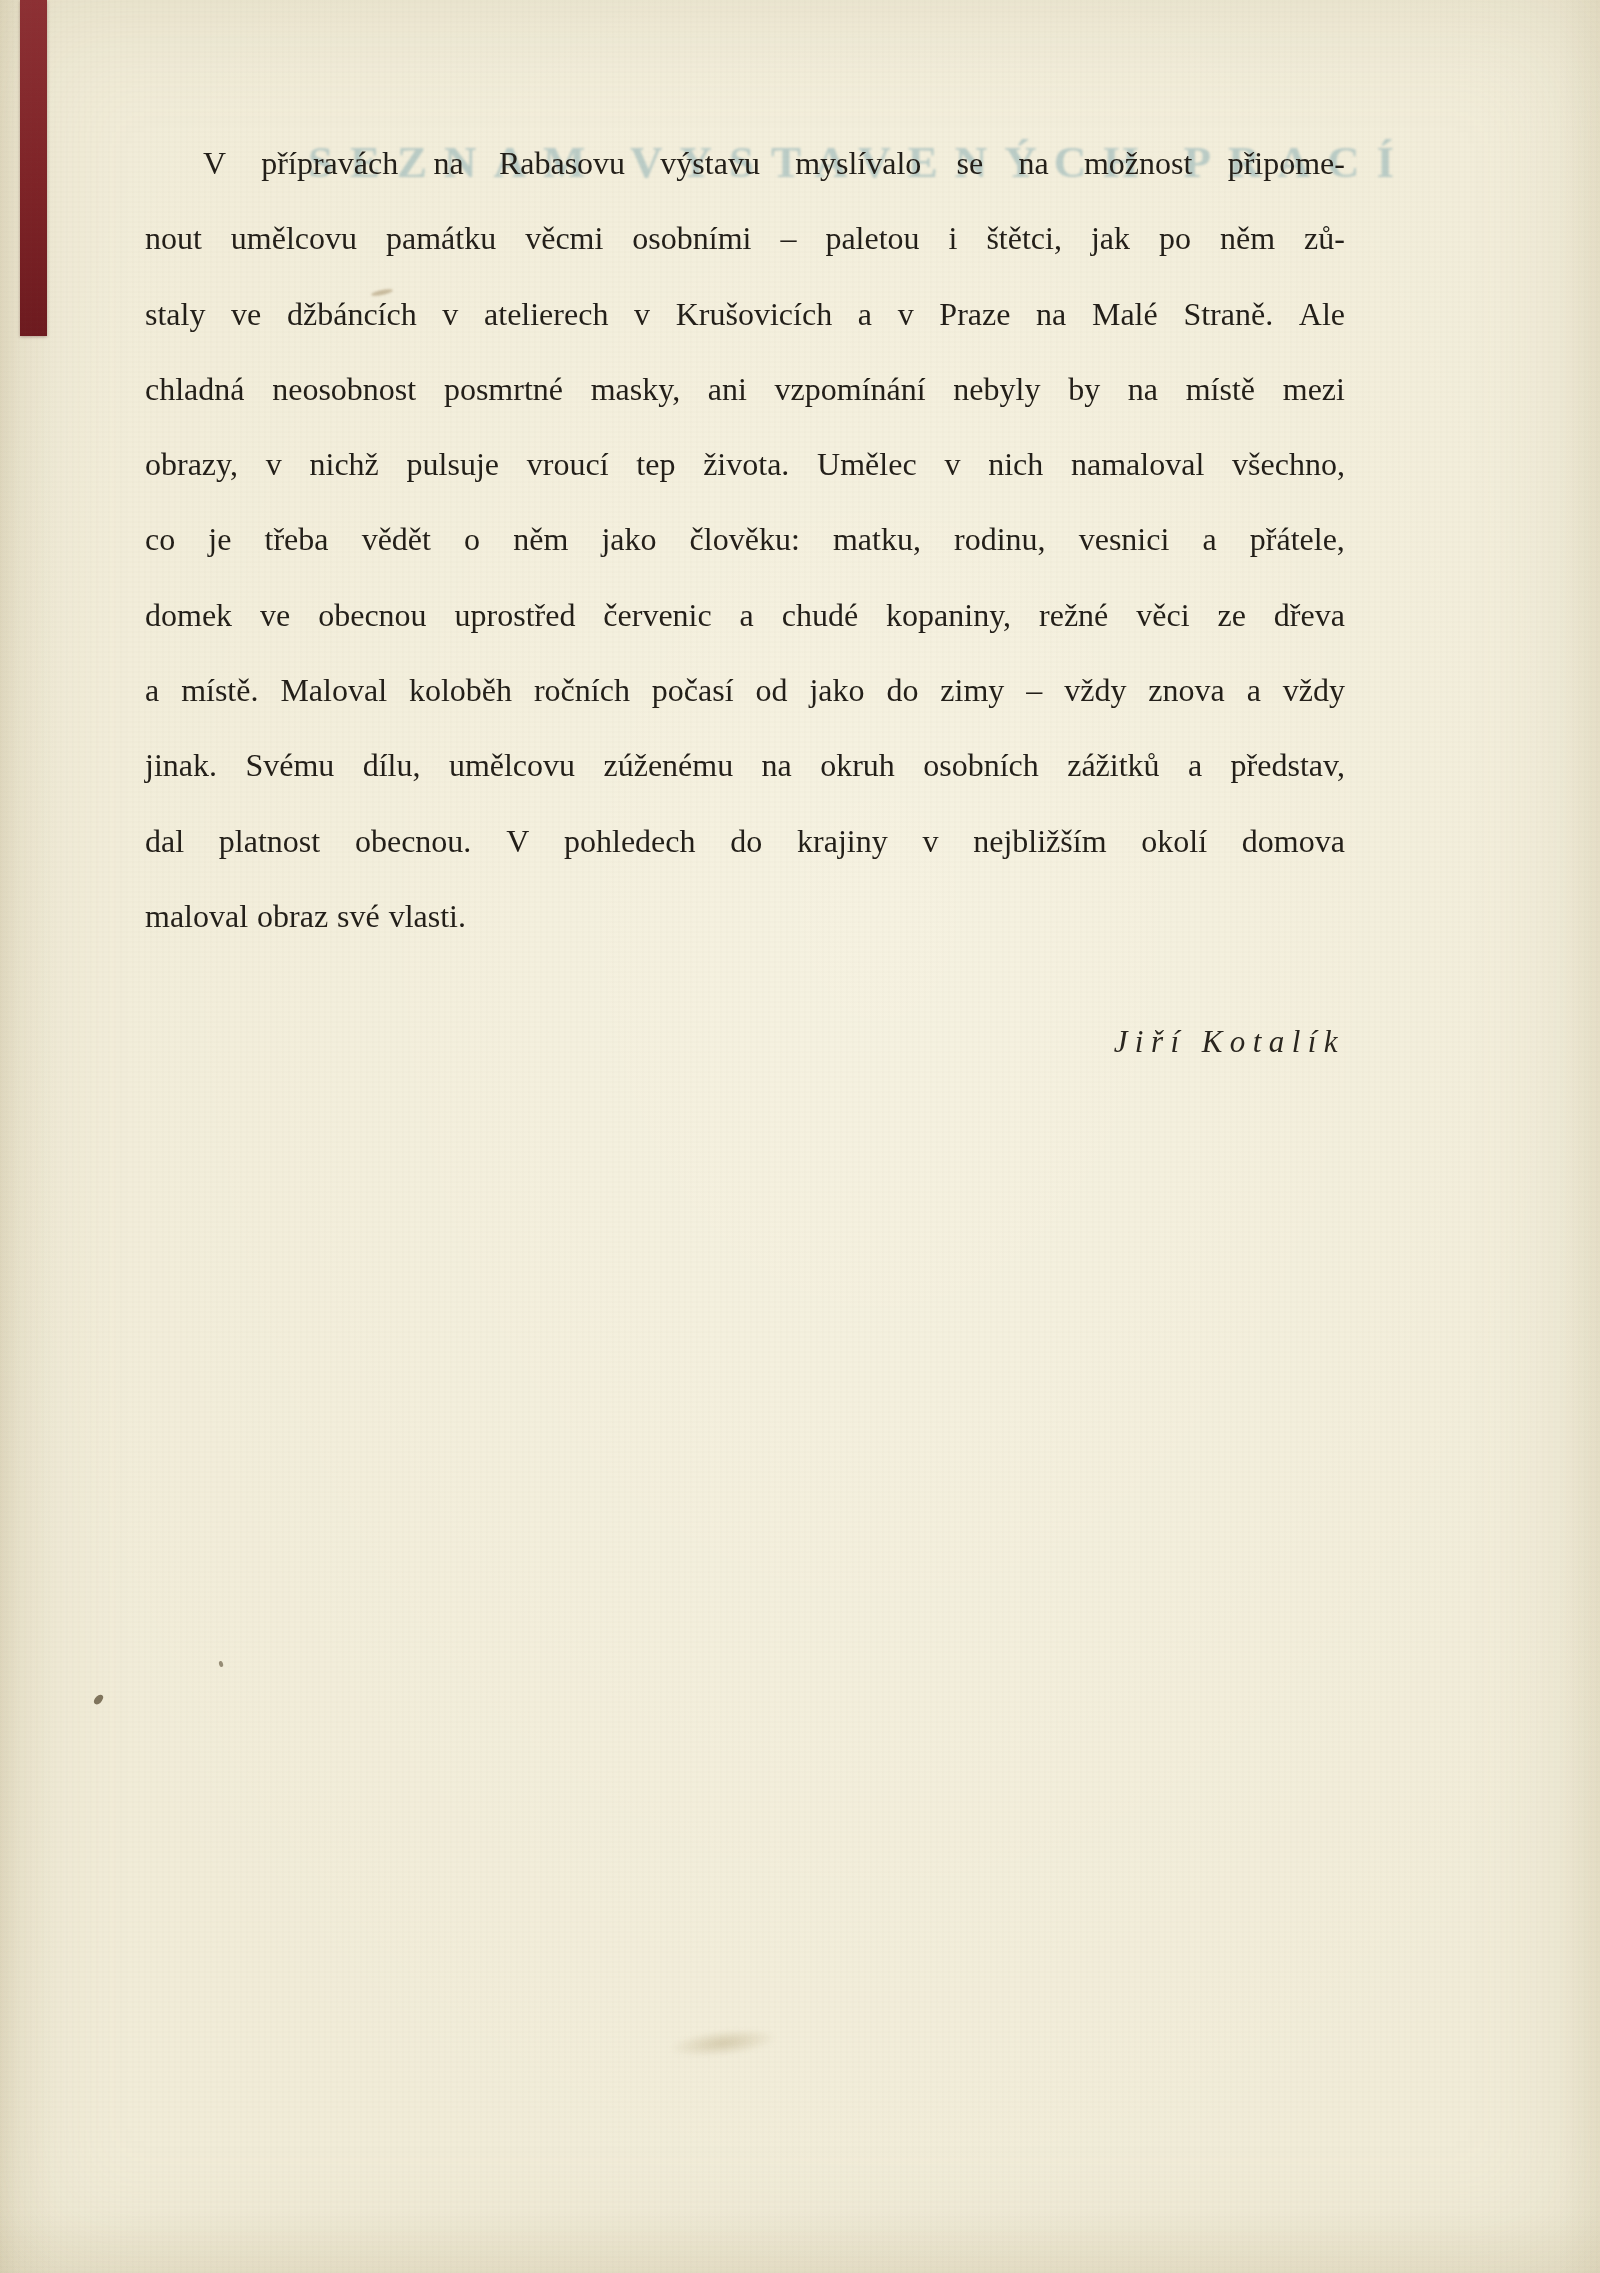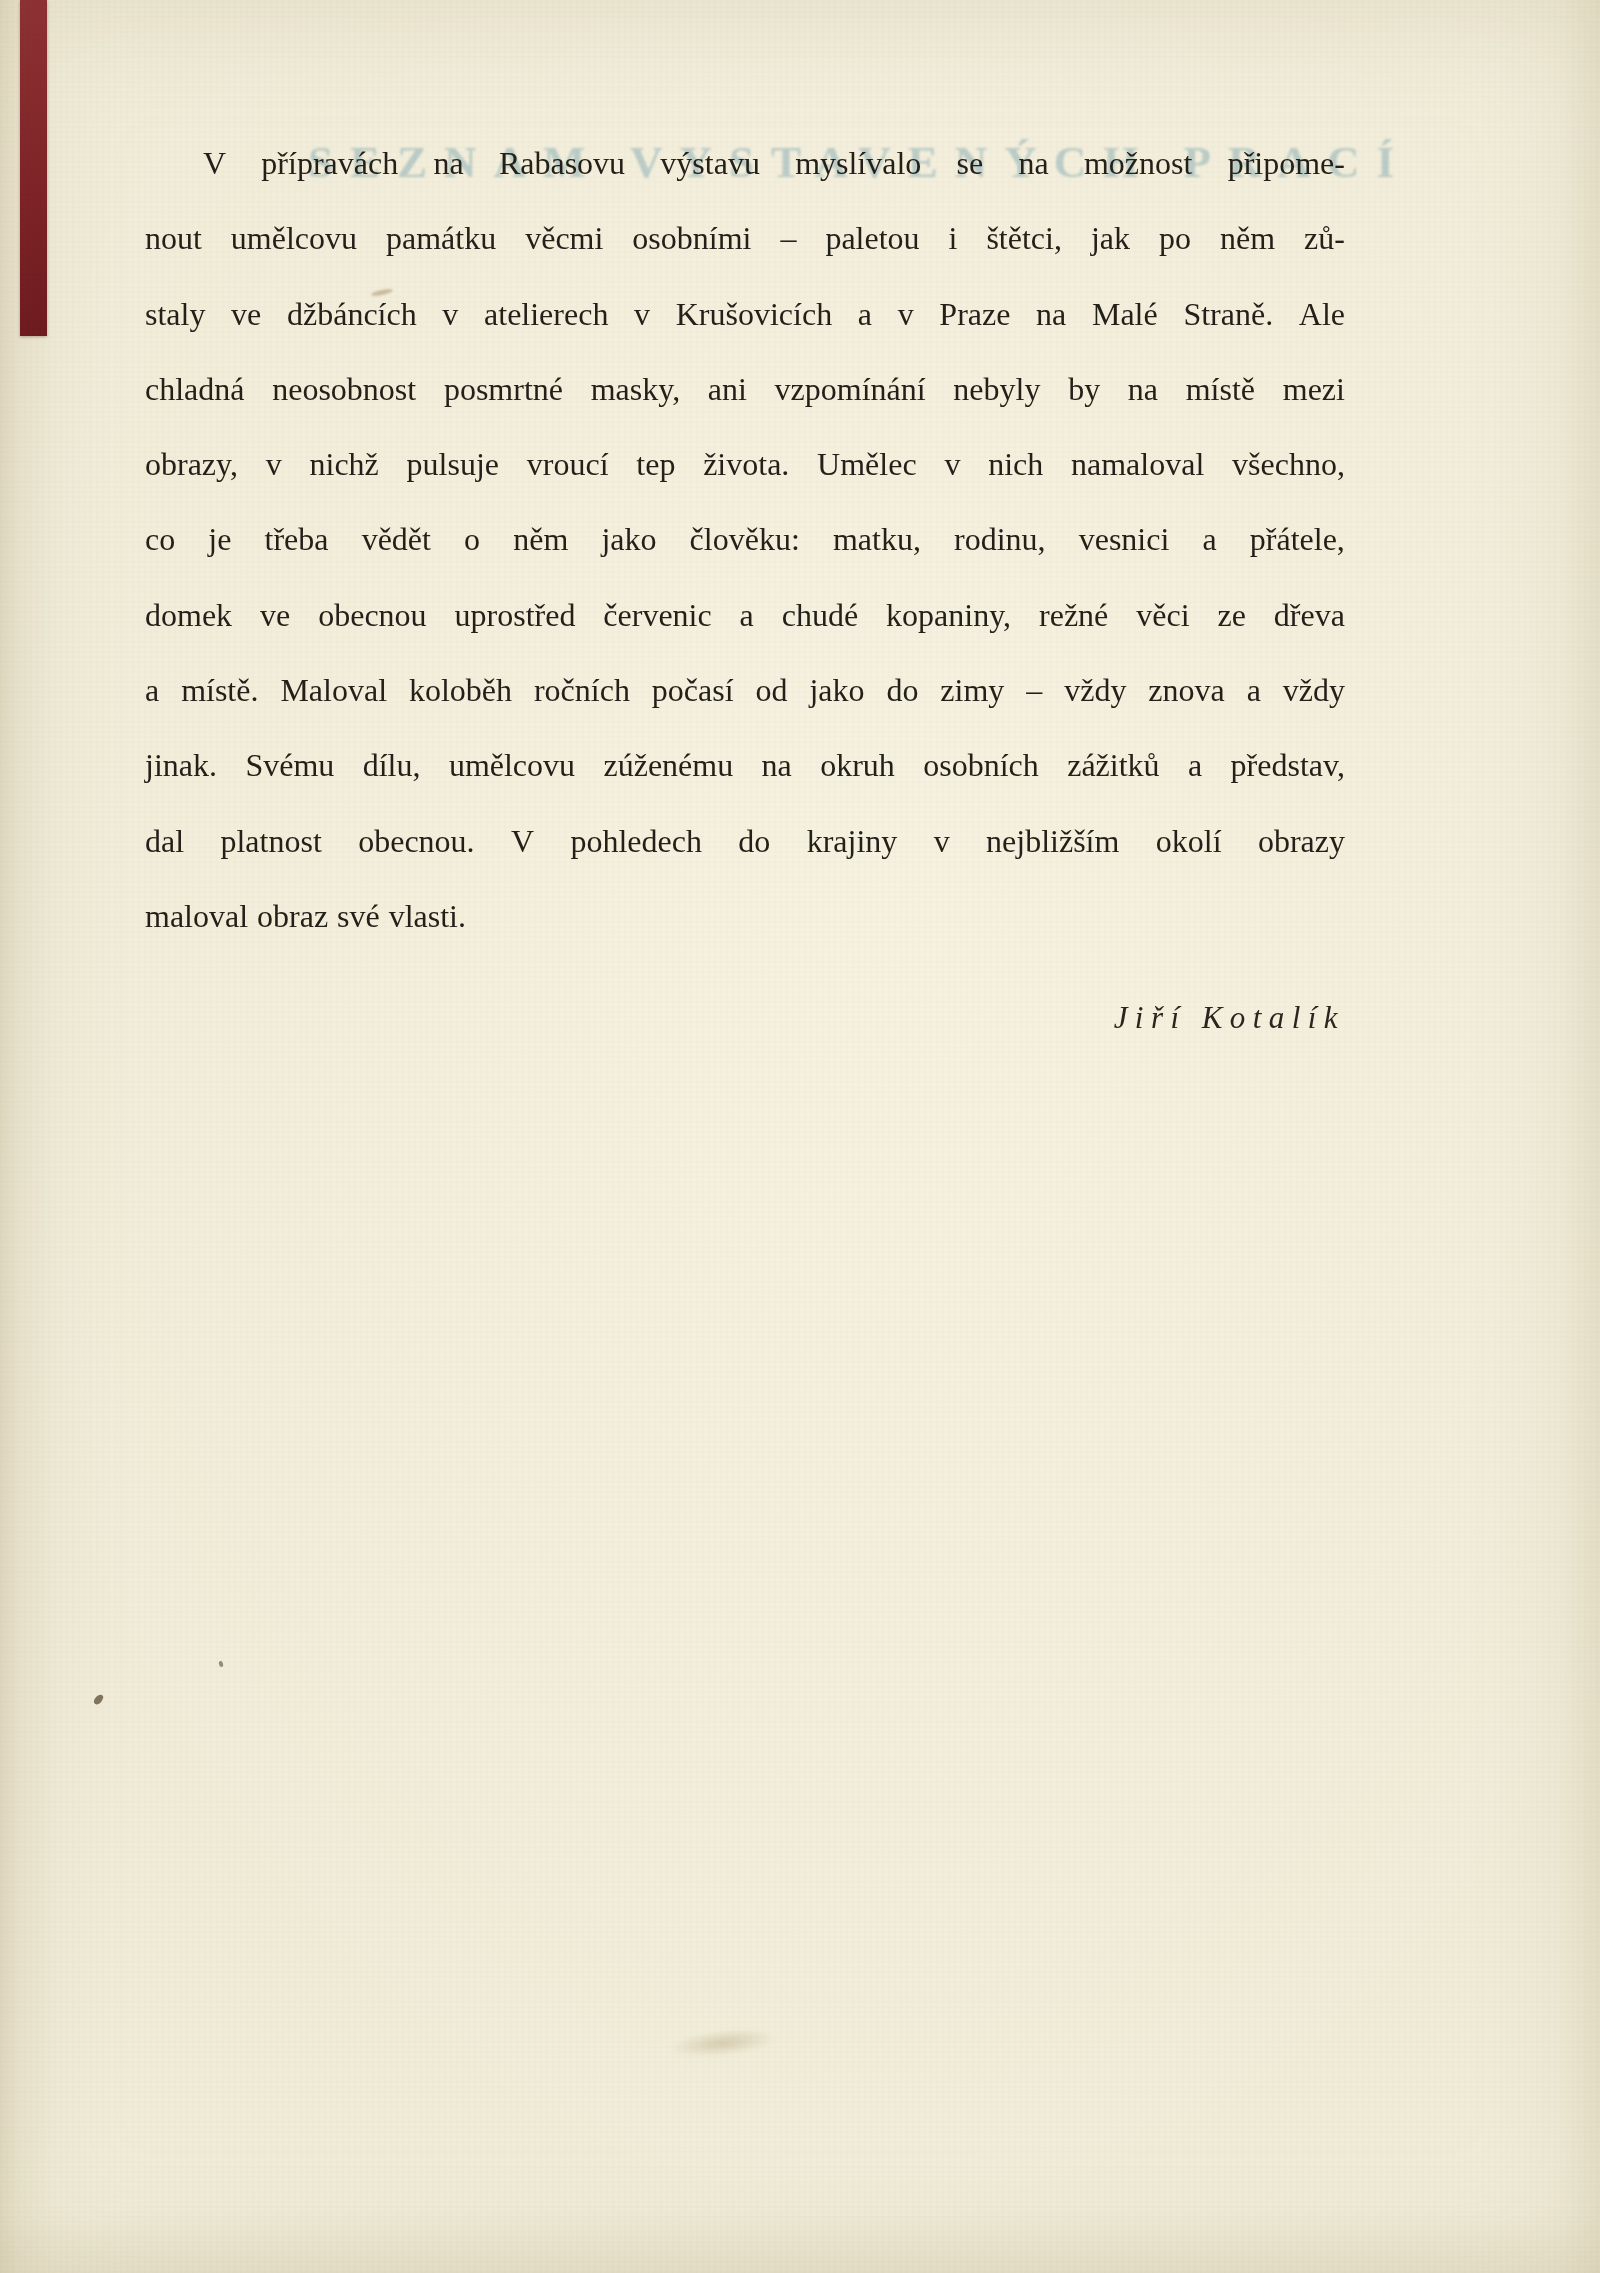--- a/index.html
+++ b/index.html
@@ -48,21 +48,21 @@
   }
   .line{
     display:flex;justify-content:space-between;
     align-items:baseline;
     height:75.3px;line-height:75.3px;
     white-space:nowrap;
   }
   .line.first{padding-left:58px;}
   .line.last{justify-content:flex-start;gap:0.28em;}
   .signature{
-    position:absolute;top:1000px;right:255px;z-index:1;
+    position:absolute;top:1024px;right:255px;z-index:1;
     font-style:italic;font-size:31px;letter-spacing:0.24em;
     color:#2a261f;white-space:nowrap;
   }
   .speck{position:absolute;background:#5a4c33;border-radius:60% 40% 55% 45%;opacity:0.8;}
   .speck.s1{left:95px;top:1694px;width:7px;height:11px;transform:rotate(32deg);opacity:0.75;}
   .speck.s2{left:219px;top:1661px;width:4px;height:6px;transform:rotate(-20deg);opacity:0.6;}
   .speck.s3{left:371px;top:290px;width:22px;height:5px;border-radius:50%;
             background:#a08a62;opacity:0.5;transform:rotate(-12deg);filter:blur(1px);}
   .smudge{
     position:absolute;left:668px;top:2030px;width:110px;height:26px;
@@ -212,21 +212,21 @@
         <span>dal</span>
         <span>platnost</span>
         <span>obecnou.</span>
         <span>V</span>
         <span>pohledech</span>
         <span>do</span>
         <span>krajiny</span>
         <span>v</span>
         <span>nejbližším</span>
         <span>okolí</span>
-        <span>obrazy</span>
+        <span>domova</span>
       </div>
       <div class="line last">
         <span>maloval</span>
         <span>obraz</span>
         <span>své</span>
         <span>vlasti.</span>
       </div>
     </div>
 
   <div class="signature">Jiří Kotalík</div>

